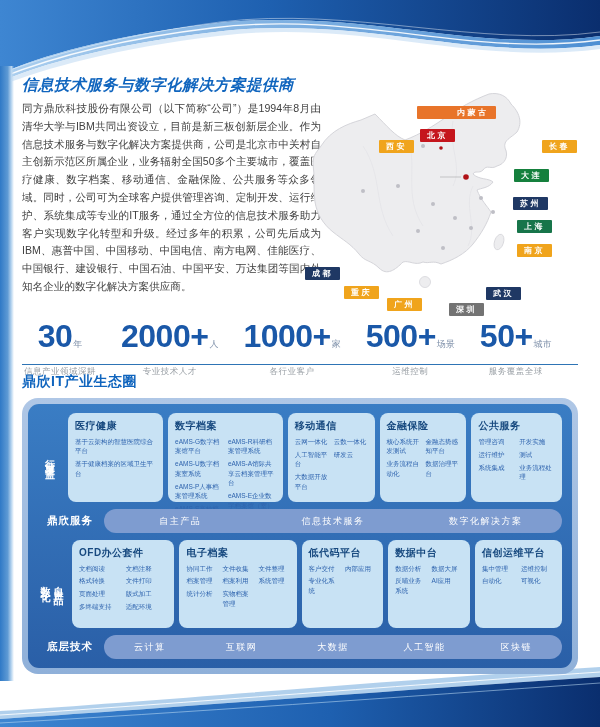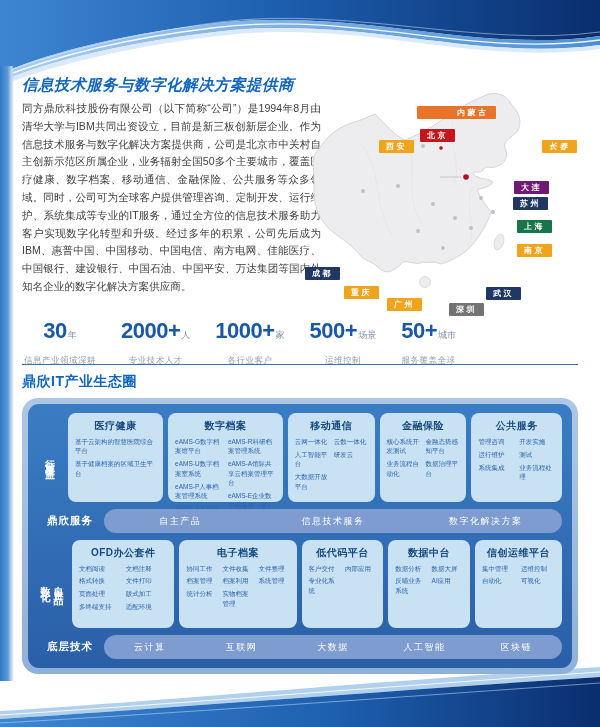--- a/index.html
+++ b/index.html
@@ -26,21 +26,21 @@
   }
   .map-wrap { position:absolute; left:303px; top:86px; width:297px; height:252px; }
   .city {
     position:absolute; color:#fff; font-size:8px; font-weight:bold;
     padding:3px 7px 2px 7px; letter-spacing:2.5px; white-space:nowrap;
     border-radius:1px; line-height:8px;
   }
   .stats { position:absolute; left:24px; top:318px; display:flex; align-items:flex-start; }
   .stat { text-align:center; margin-right:25px; }
   .stat-top { white-space:nowrap; }
-  .stat-value { font-size:22px; font-weight:bold; color:#1A58A8; letter-spacing:-0.5px; }
+  .stat-value { font-size:32px; font-weight:bold; color:#1A58A8; letter-spacing:-0.5px; }
   .stat-unit { font-size:9px; color:#7C8EA8; margin-left:1px; }
   .stat-caption { font-size:8.5px; color:#9aa0a6; margin-top:11px; letter-spacing:.5px; }
   .divider { position:absolute; left:22px; top:364px; width:556px; height:1px; background:#2E74B5; }
   .section-title { position:absolute; left:22px; top:373px; margin:0; font-size:14px; font-weight:bold; color:#1065BE; letter-spacing:.5px; }
   .panel-outer {
     position:absolute; left:22px; top:398px; width:556px; height:276px;
     background:linear-gradient(180deg,#AFC7E6 0%,#8FB0D9 100%);
     border-radius:16px; padding:6px;
   }
   .panel {
@@ -49,21 +49,21 @@
     padding:9px 10px; display:flex; flex-direction:column; gap:7px;
   }
   .prow { display:flex; gap:6px; flex:1; min-height:0; }
   .vlabel { width:24px; display:flex; align-items:center; justify-content:center; }
   .vtext {
     writing-mode:vertical-rl; text-orientation:upright;
     color:#fff; font-weight:bold; font-size:10px; letter-spacing:3px; line-height:13px;
   }
   .cards { flex:1; display:flex; gap:5px; min-width:0; }
   .card { background:#C8E2F4; border-radius:8px; padding:6px 7px 4px 7px; display:flex; flex-direction:column; min-width:0; }
-  .card-title { text-align:center; color:#17497F; font-weight:bold; font-size:10px; margin-bottom:4px; letter-spacing:.5px; }
+  .card-title { text-align:left; color:#17497F; font-weight:bold; font-size:10px; margin-bottom:4px; letter-spacing:.5px; }
   .card-cols { display:flex; gap:5px; flex:1; min-width:0; }
   .card-col { flex:1; min-width:0; }
   .card-item { font-size:6.5px; color:#2F64AE; line-height:1.45; margin-bottom:3.5px; }
   #industry-cards .card:nth-child(1){flex:1.08}
   #industry-cards .card:nth-child(2){flex:1.34}
   #industry-cards .card:nth-child(3){flex:0.97}
   #industry-cards .card:nth-child(4){flex:0.97}
   #industry-cards .card:nth-child(5){flex:1.02}
   #product-cards .card:nth-child(1){flex:1.15}
   #product-cards .card:nth-child(2){flex:1.34}
@@ -143,22 +143,22 @@
           <circle cx="190" cy="126" r="2"></circle>
       </g>
       <line x1="137" y1="91" x2="158" y2="91" stroke="#AAAAAA" stroke-width="0.6"></line>
       <circle cx="163" cy="91" r="2.8" fill="#B01217"></circle>
       <circle cx="138" cy="62" r="1.8" fill="#B01217"></circle>
     </svg>
     <div id="city-labels">
         <div class="city" style="left: 114px; top: 20px; background: rgb(232, 116, 42); padding-left: 40px;">内蒙古</div>
         <div class="city" style="left: 117px; top: 43px; background: rgb(197, 22, 29);">北京</div>
         <div class="city" style="left: 76px; top: 54px; background: rgb(240, 164, 28);">西安</div>
-        <div class="city" style="left: 239px; top: 54px; background: rgb(240, 164, 28); font-style: italic;">长春</div>
-        <div class="city" style="left: 211px; top: 83px; background: #701a75; margin-top: 12px;">大连</div>
+        <div class="city" style="left: 239px; top: 54px; background: rgb(240, 164, 28);">长春</div>
+        <div class="city" style="left: 211px; top: 83px; background: #15803d;">大连</div>
         <div class="city" style="left: 210px; top: 111px; background: rgb(31, 56, 100);">苏州</div>
         <div class="city" style="left: 214px; top: 134px; background: rgb(23, 117, 74);">上海</div>
         <div class="city" style="left: 214px; top: 158px; background: rgb(240, 164, 28);">南京</div>
         <div class="city" style="left: 2px; top: 181px; background: rgb(31, 56, 100);">成都</div>
         <div class="city" style="left: 41px; top: 200px; background: rgb(240, 164, 28);">重庆</div>
         <div class="city" style="left: 84px; top: 212px; background: rgb(240, 164, 28);">广州</div>
         <div class="city" style="left: 183px; top: 201px; background: rgb(31, 56, 100);">武汉</div>
         <div class="city" style="left: 146px; top: 217px; background: #737373;">深圳</div>
       </div>
   </div>

